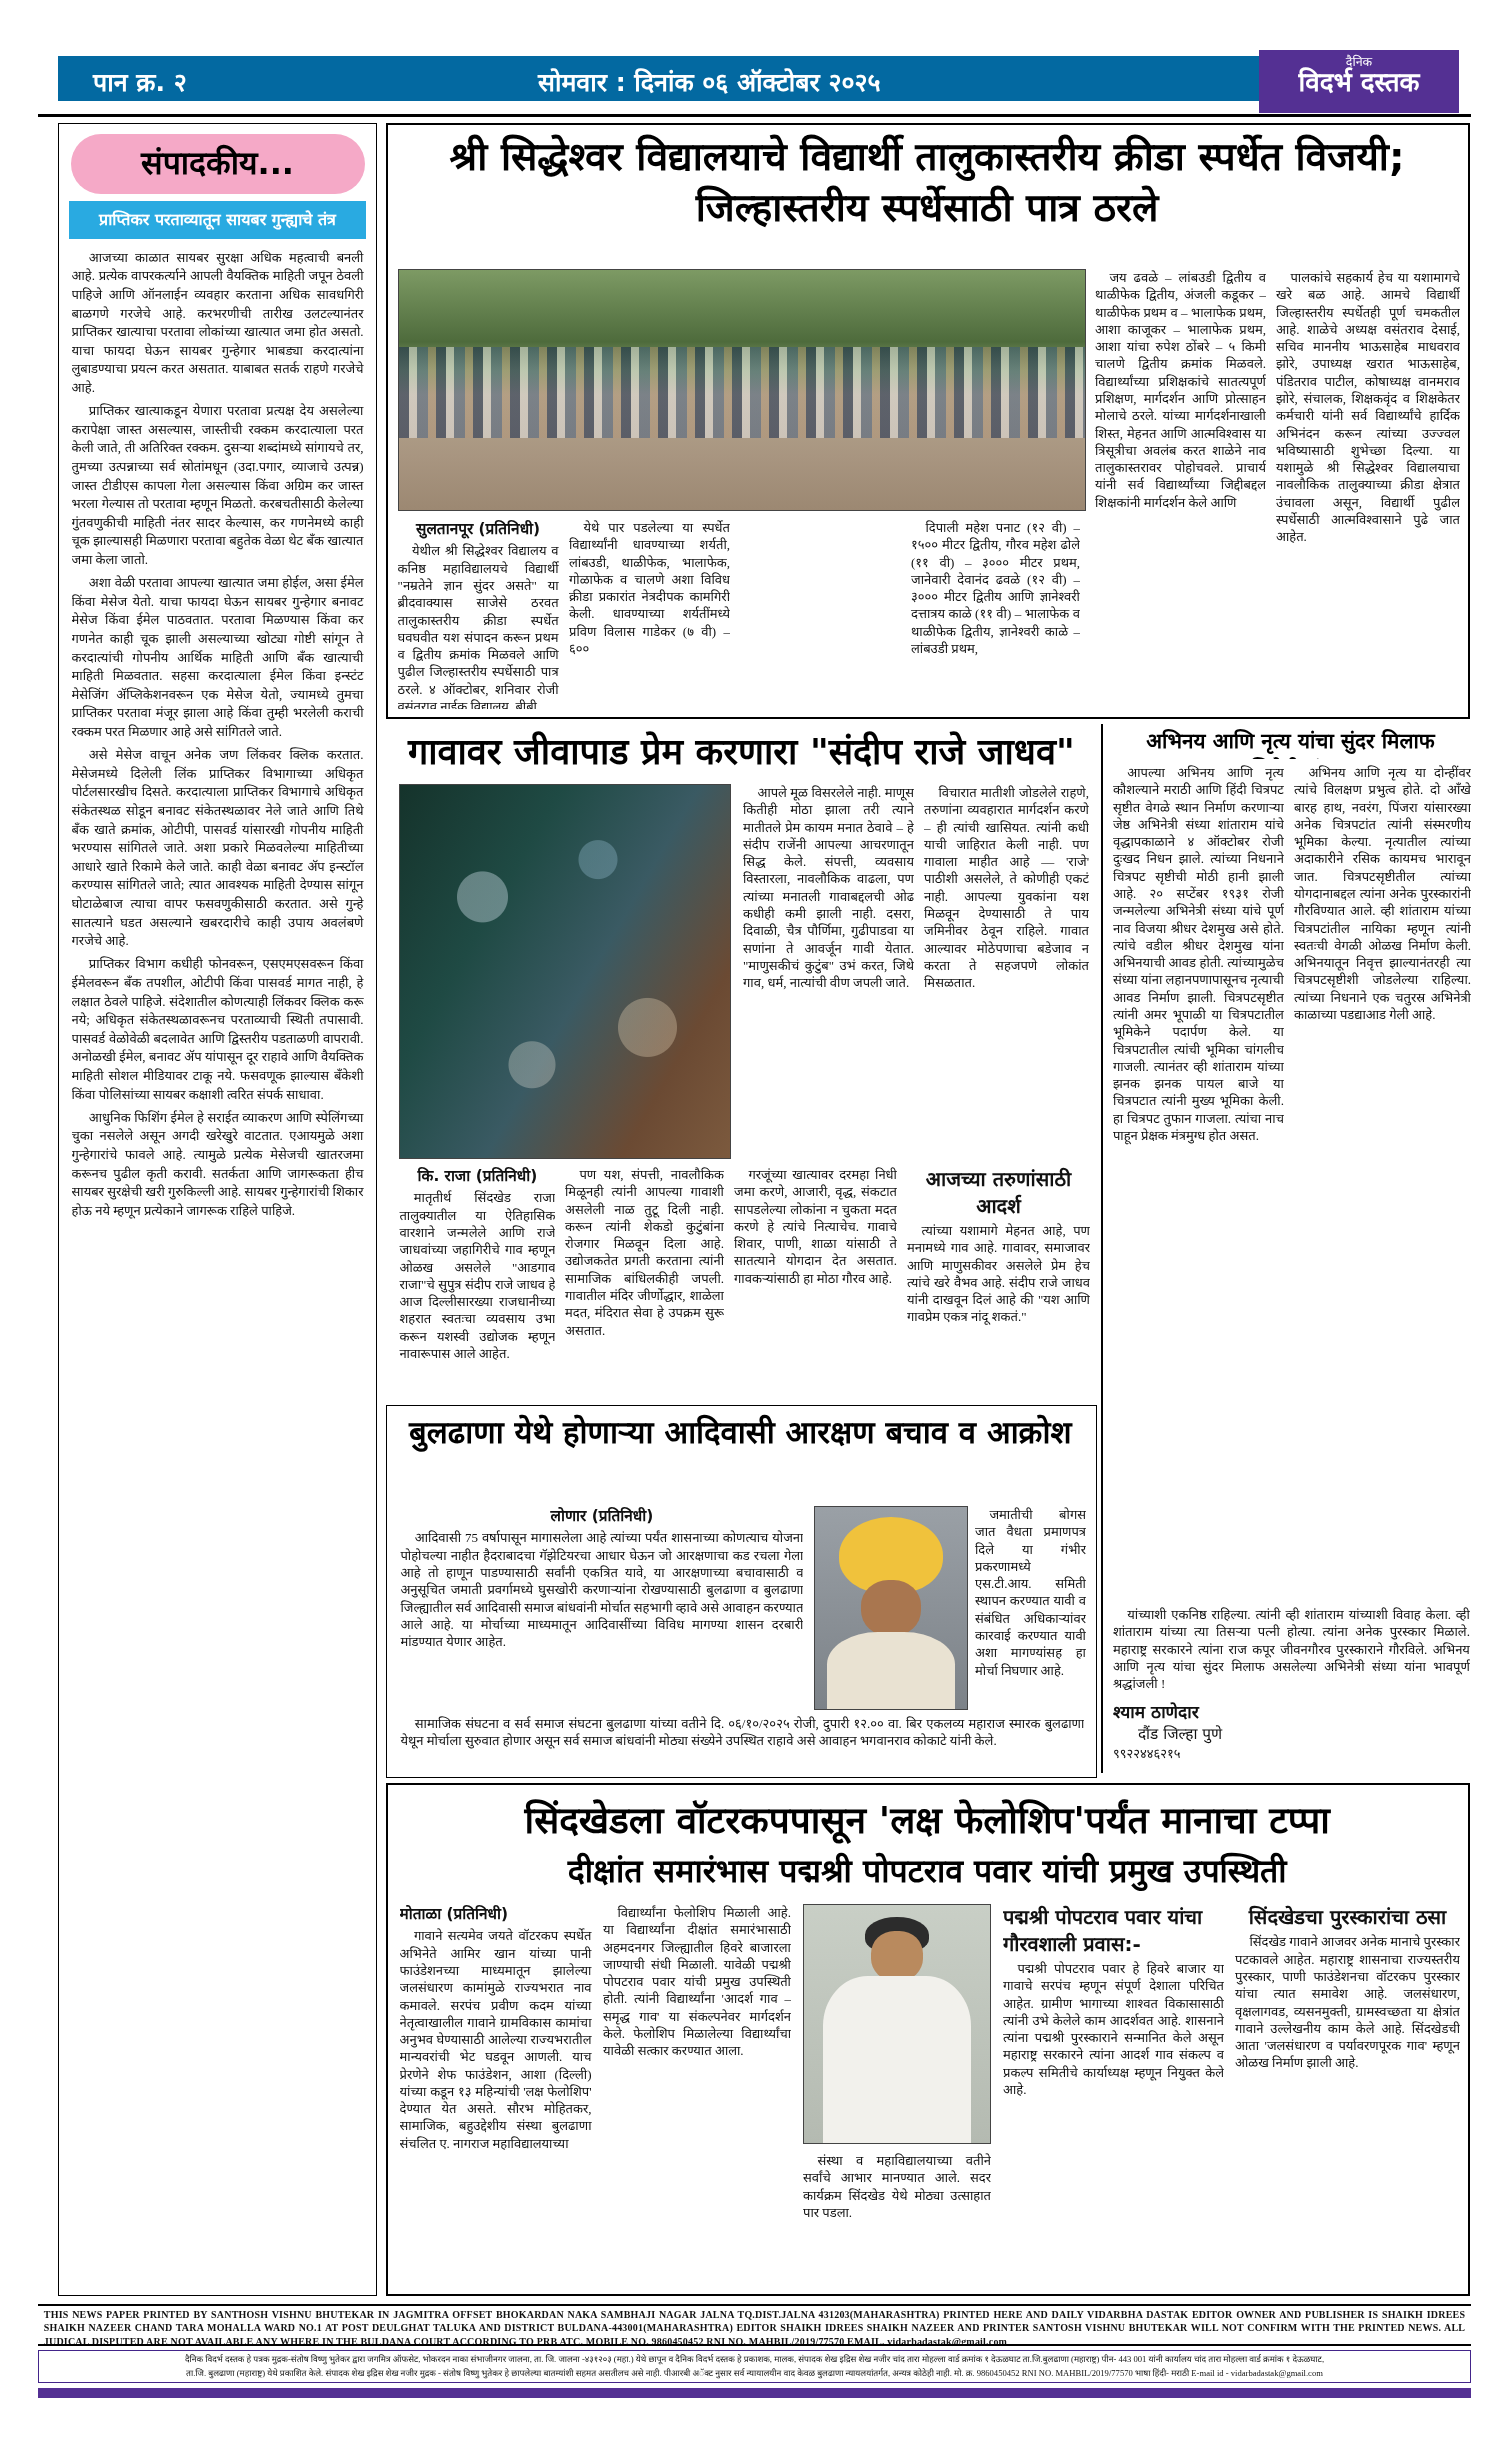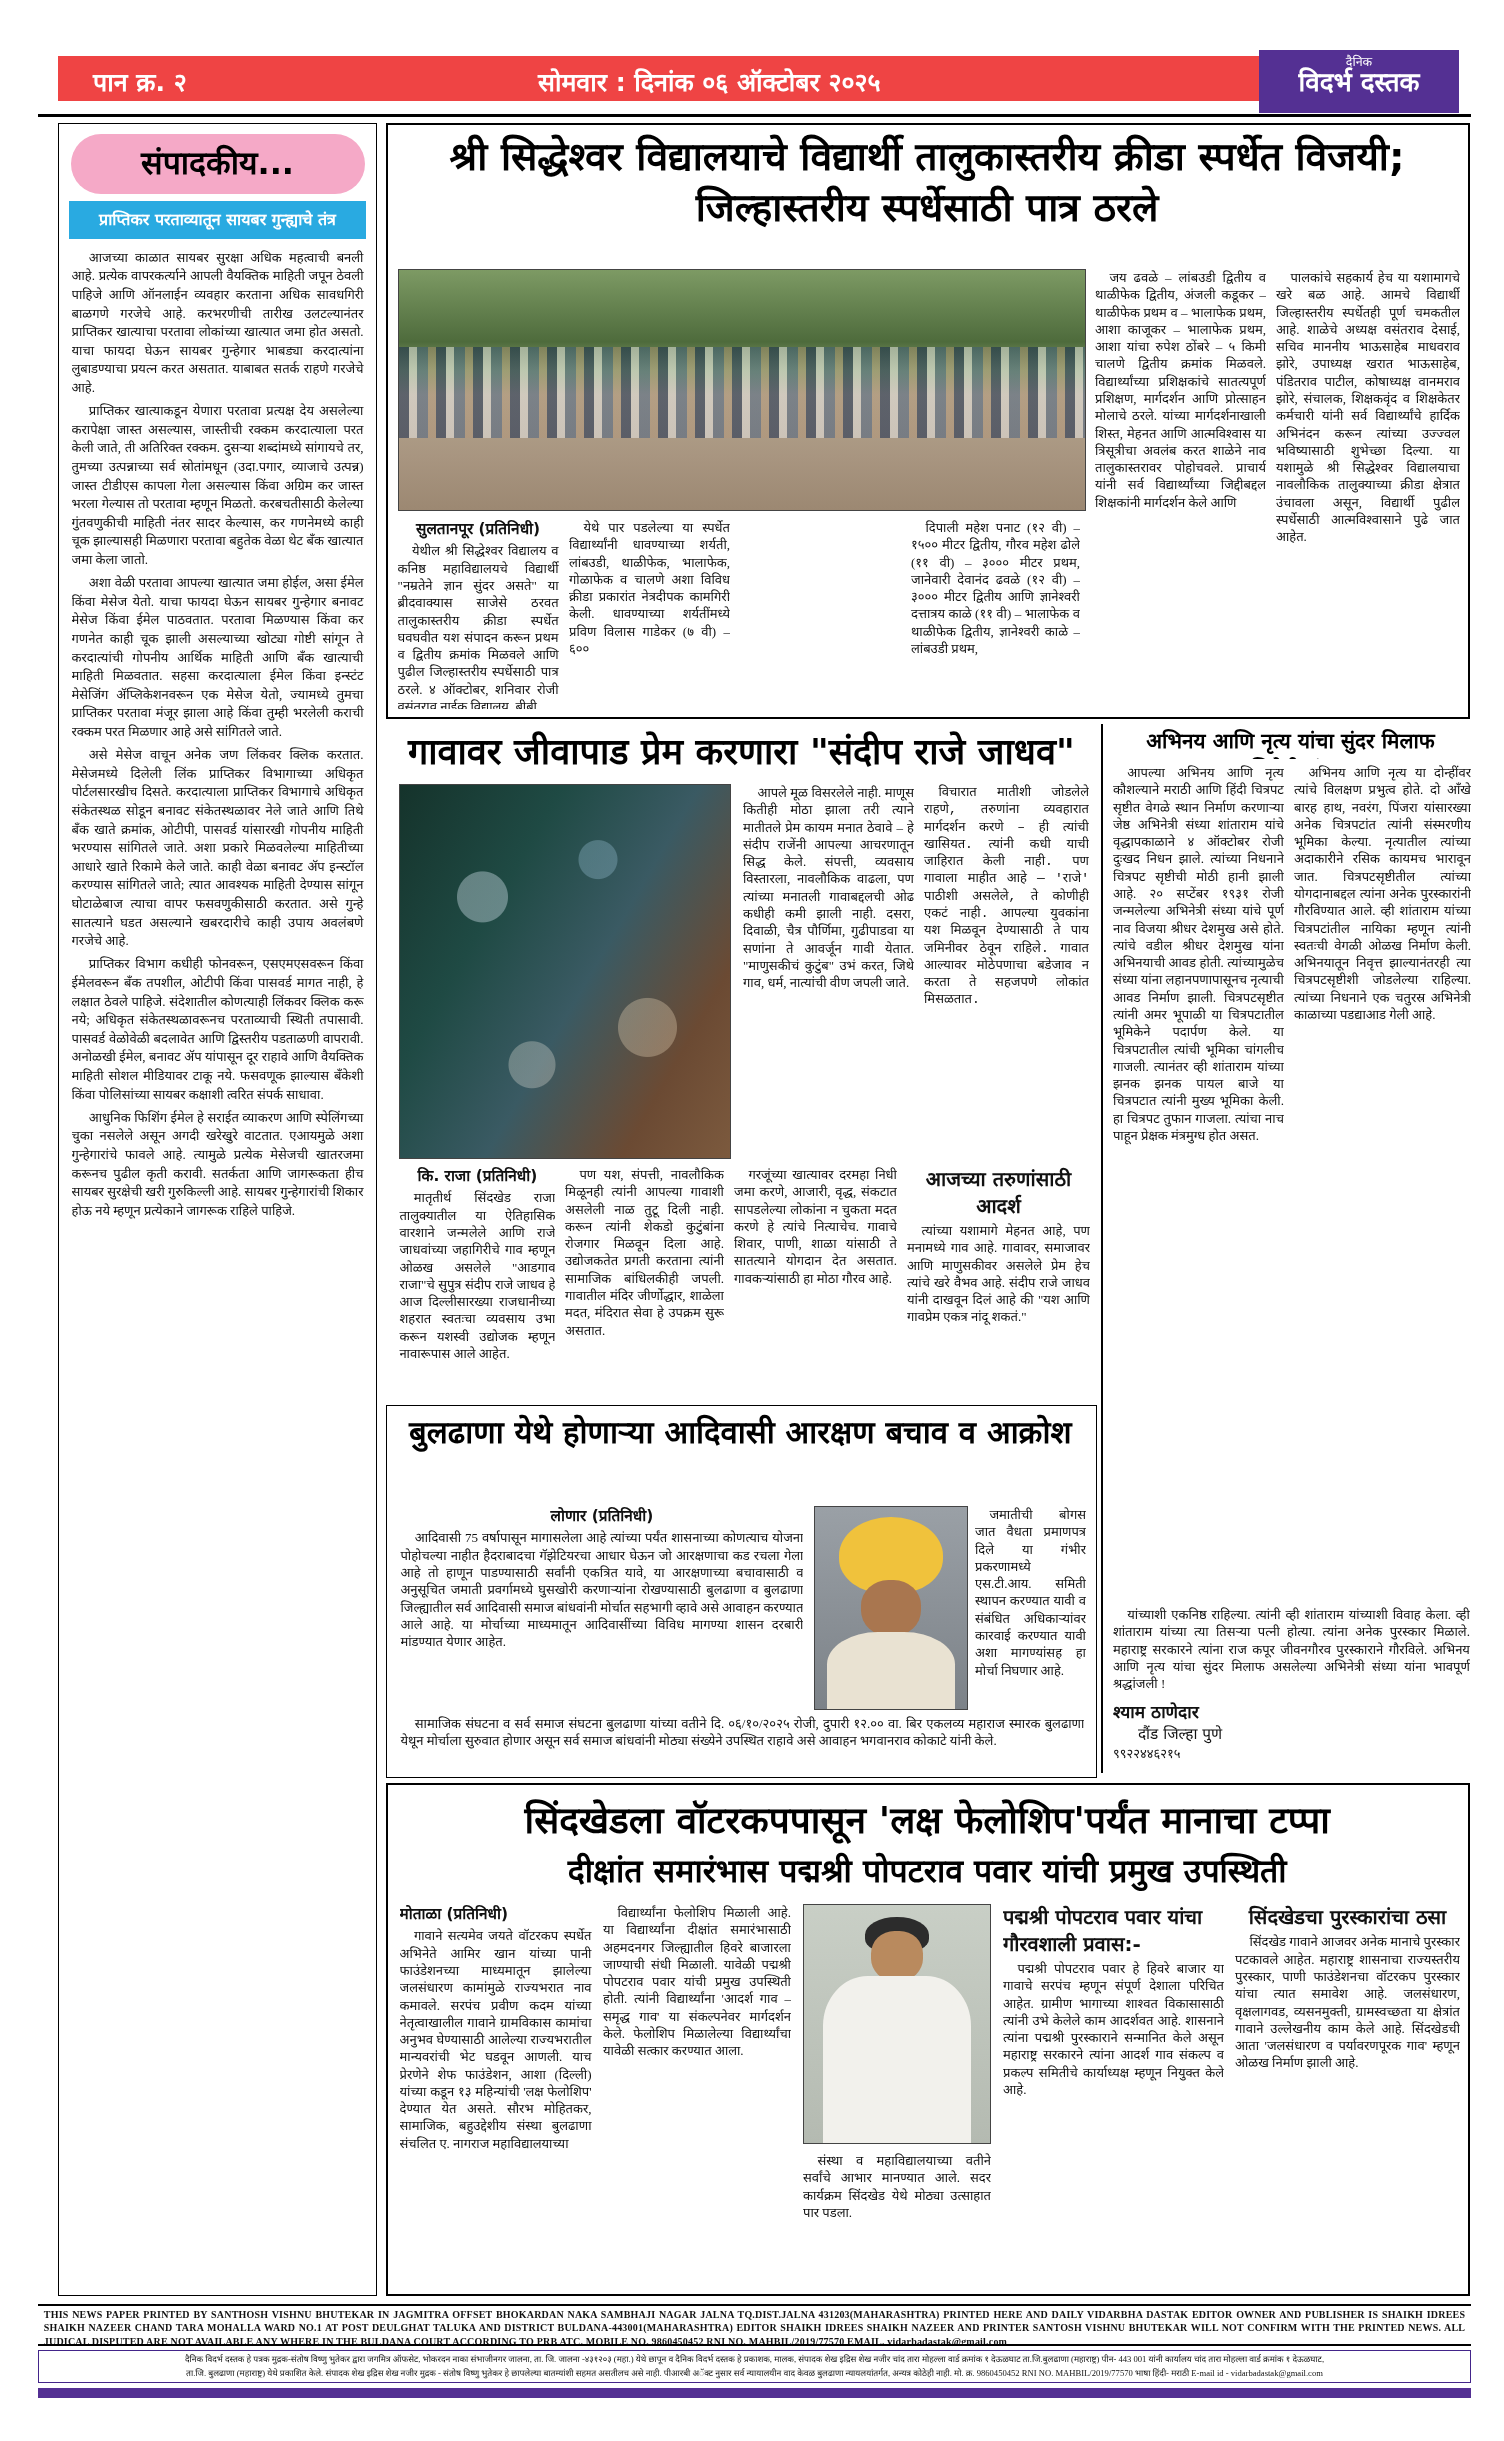--- a/index.html
+++ b/index.html
@@ -1,21 +1,21 @@
 <!DOCTYPE html>
 <html><head>
 <meta charset="utf-8">
 <title>Vidarbha Dastak - Page 2</title>
 <style>
   html,body{margin:0;padding:0;background:#ffffff;}
   #page{position:relative;width:1504px;height:2441px;background:#fff;overflow:hidden;
         font-family:"Liberation Serif", serif;color:#111;}
 
   
-  .topbar{position:absolute;left:58px;top:56px;width:1201px;height:45px;background:#ef4444;}
+  .topbar{position:absolute;left:58px;top:56px;width:1201px;height:45px;background:#0369a1;}
   .page-label{position:absolute;left:35px;top:7.7px;color:#fff;font-weight:bold;font-size:25px;
               font-family:"DejaVu Sans", sans-serif;}
   .date-line{position:absolute;left:480px;top:7.7px;color:#fff;font-weight:bold;font-size:25px;
              font-family:"DejaVu Sans", sans-serif;}
   .masthead{position:absolute;left:1259px;top:50px;width:200px;height:63px;background:#543093;
             color:#fff;text-align:center;font-family:"DejaVu Sans", sans-serif;}
   .masthead .small{font-size:12.5px;line-height:13.4px;margin-top:4.8px;}
   .masthead .big{font-size:26px;font-weight:bold;line-height:29px;}
   .black-rule{position:absolute;left:38px;top:114px;width:1433px;height:2.9px;background:#000;}
 
@@ -151,21 +151,21 @@
   </div>
 
   <div class="box artB">
     <div class="headline hB">गावावर जीवापाड प्रेम करणारा "संदीप राजे जाधव"</div>
     <div class="photo photoB">
       <div class="blobs"></div>
     </div>
     <div class="col" style="left:357px;top:60px;width:171px;height:375px;">
       <p>आपले मूळ विसरलेले नाही. माणूस कितीही मोठा झाला तरी त्याने मातीतले प्रेम कायम मनात ठेवावे – हे संदीप राजेंनी आपल्या आचरणातून सिद्ध केले. संपत्ती, व्यवसाय विस्तारला, नावलौकिक वाढला, पण त्यांच्या मनातली गावाबद्दलची ओढ कधीही कमी झाली नाही. दसरा, दिवाळी, चैत्र पौर्णिमा, गुढीपाडवा या सणांना ते आवर्जून गावी येतात. "माणुसकीचं कुटुंब" उभं करत, जिथे गाव, धर्म, नात्यांची वीण जपली जाते.</p>
     </div>
-    <div class="col" style="left:538px;top:60px;width:165px;height:375px;font-family:Liberation Mono, monospace;">
+    <div class="col" style="left:538px;top:60px;width:165px;height:375px;">
       <p>विचारात मातीशी जोडलेले राहणे, तरुणांना व्यवहारात मार्गदर्शन करणे – ही त्यांची खासियत. त्यांनी कधी याची जाहिरात केली नाही. पण गावाला माहीत आहे — 'राजे' पाठीशी असलेले, ते कोणीही एकटं नाही. आपल्या युवकांना यश मिळवून देण्यासाठी ते पाय जमिनीवर ठेवून राहिले. गावात आल्यावर मोठेपणाचा बडेजाव न करता ते सहजपणे लोकांत मिसळतात.</p>
     </div>
     <div class="col" style="left:13.4px;top:442px;width:156px;height:229px;">
       <div class="byline">कि. राजा (प्रतिनिधी)</div>
       <p>मातृतीर्थ सिंदखेड राजा तालुक्यातील या ऐतिहासिक वारशाने जन्मलेले आणि राजे जाधवांच्या जहागिरीचे गाव म्हणून ओळख असलेले "आडगाव राजा"चे सुपुत्र संदीप राजे जाधव हे आज दिल्लीसारख्या राजधानीच्या शहरात स्वतःचा व्यवसाय उभा करून यशस्वी उद्योजक म्हणून नावारूपास आले आहेत.</p>
     </div>
     <div class="col" style="left:179px;top:442px;width:159px;height:229px;">
       <p>पण यश, संपत्ती, नावलौकिक मिळूनही त्यांनी आपल्या गावाशी असलेली नाळ तुटू दिली नाही. करून त्यांनी शेकडो कुटुंबांना रोजगार मिळवून दिला आहे. उद्योजकतेत प्रगती करताना त्यांनी सामाजिक बांधिलकीही जपली. गावातील मंदिर जीर्णोद्धार, शाळेला मदत, मंदिरात सेवा हे उपक्रम सुरू असतात.</p>
     </div>
     <div class="col" style="left:348px;top:442px;width:163px;height:229px;">

